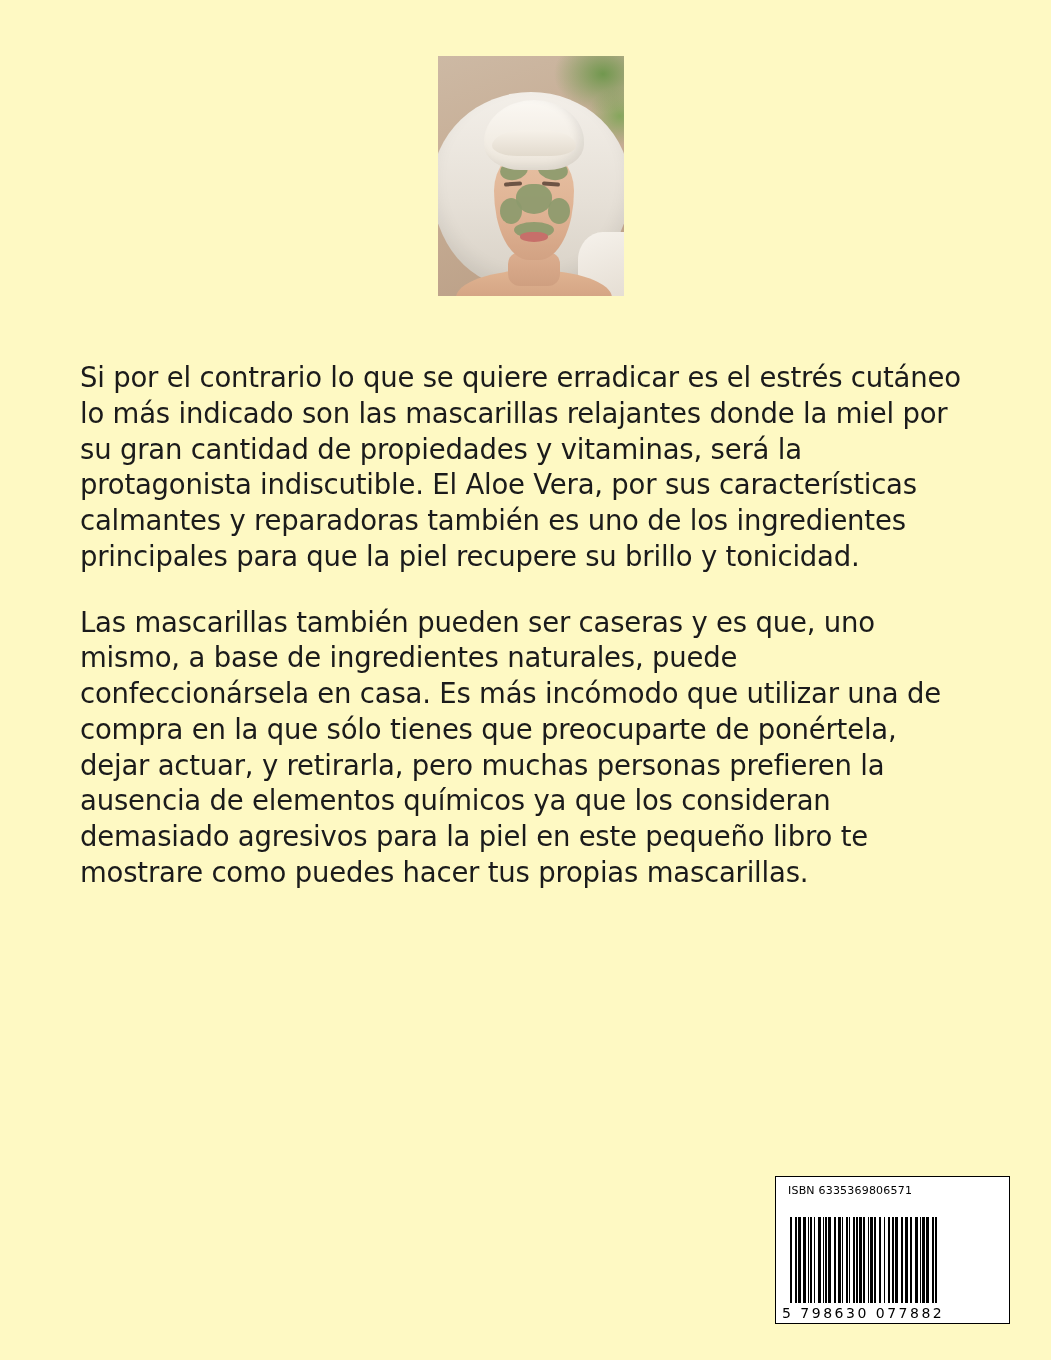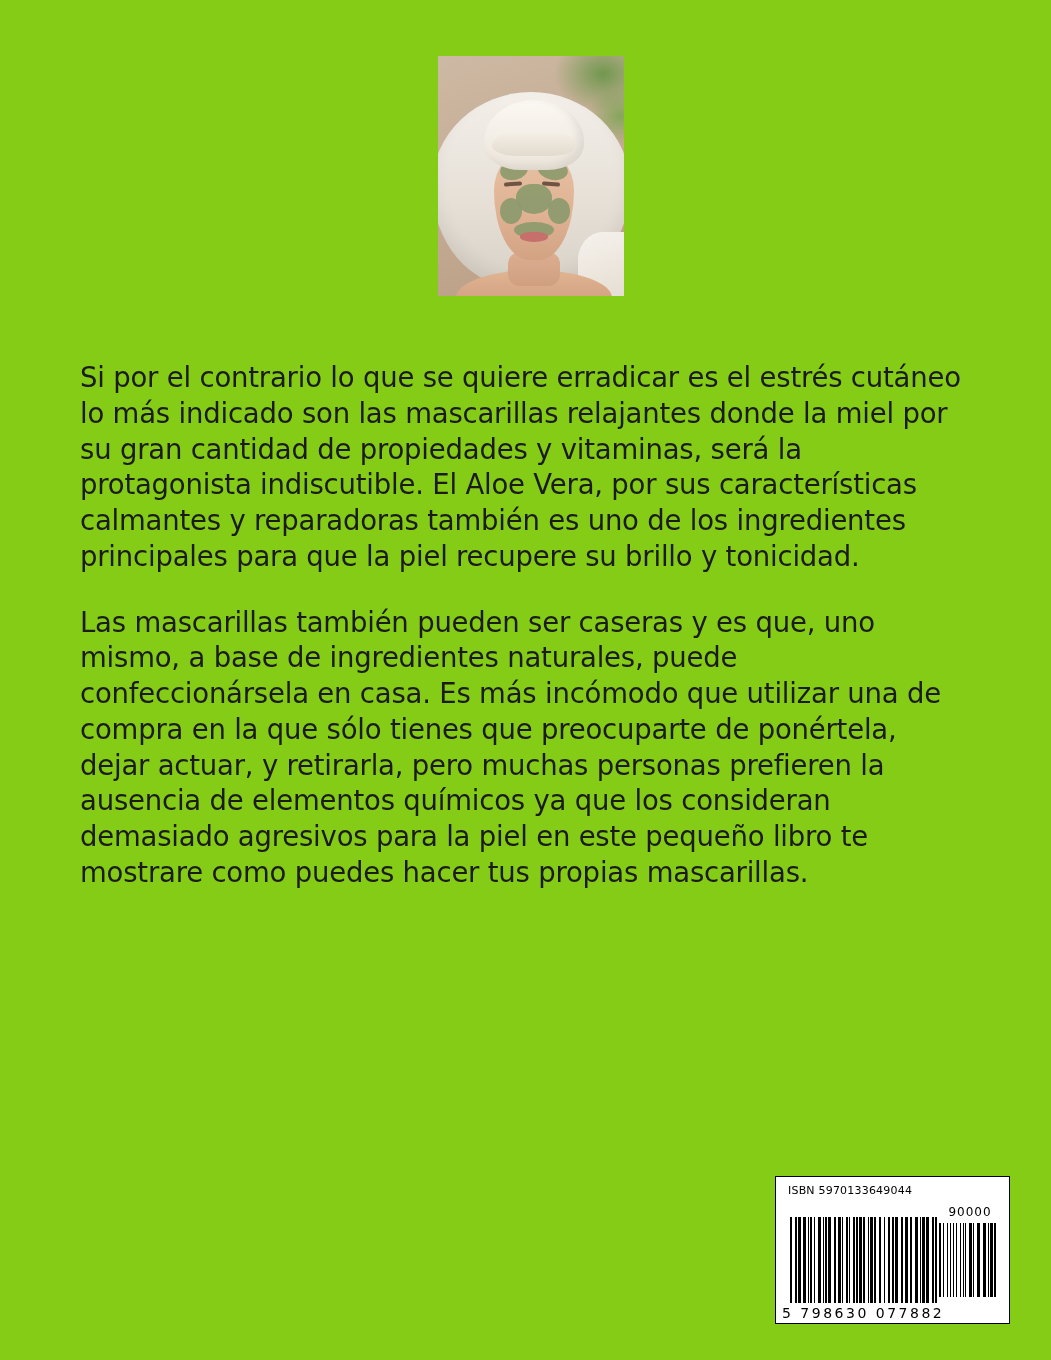--- a/index.html
+++ b/index.html
@@ -11,21 +11,21 @@
     width: 1051px;
     height: 1360px;
     position: relative;
     font-family: "DejaVu Sans", sans-serif;
     overflow: hidden;
   }
 
   .page {
     position: absolute;
     inset: 0;
-    background: #84cc16;
+    background: #fef9c3;
   }
 
   
   .photo-wrap {
     position: absolute;
     left: 438px;
     top: 56px;
     width: 186px;
     height: 240px;
     overflow: hidden;
@@ -257,42 +257,21 @@
       <div class="turban"></div>
     </div>
   </div>
 
   <div class="copy">
     <p>Si por el contrario lo que se quiere erradicar es el estrés cutáneo lo más indicado son las mascarillas relajantes donde la miel por su gran cantidad de propiedades y vitaminas, será la protagonista indiscutible. El Aloe Vera, por sus características calmantes y reparadoras también es uno de los ingredientes principales para que la piel recupere su brillo y tonicidad.</p>
     <p>Las mascarillas también pueden ser caseras y es que, uno mismo, a base de ingredientes naturales, puede confeccionársela en casa. Es más incómodo que utilizar una de compra en la que sólo tienes que preocuparte de ponértela, dejar actuar, y retirarla, pero muchas personas prefieren la ausencia de elementos químicos ya que los consideran demasiado agresivos para la piel en este pequeño libro te mostrare como puedes hacer tus propias mascarillas.</p>
   </div>
 
   <div class="barcode-box">
-    <div class="isbn-text">ISBN 5970133649044</div>
-    <div class="addon">
-      <div class="addon-label">90000</div>
-      <div class="addon-bars" id="addon-bars">
-          <div class="bar" style="left: 0px; width: 2px;"></div>
-          <div class="bar" style="left: 4px; width: 1px;"></div>
-          <div class="bar" style="left: 8px; width: 1px;"></div>
-          <div class="bar" style="left: 11px; width: 1px;"></div>
-          <div class="bar" style="left: 14px; width: 1px;"></div>
-          <div class="bar" style="left: 17px; width: 1px;"></div>
-          <div class="bar" style="left: 21px; width: 1px;"></div>
-          <div class="bar" style="left: 24px; width: 1px;"></div>
-          <div class="bar" style="left: 26px; width: 1px;"></div>
-          <div class="bar" style="left: 30px; width: 3px;"></div>
-          <div class="bar" style="left: 34px; width: 1px;"></div>
-          <div class="bar" style="left: 38px; width: 3px;"></div>
-          <div class="bar" style="left: 44px; width: 3px;"></div>
-          <div class="bar" style="left: 49px; width: 1px;"></div>
-          <div class="bar" style="left: 51px; width: 3px;"></div>
-          <div class="bar" style="left: 55px; width: 2px;"></div>
-        </div>
-    </div>
+    <div class="isbn-text">ISBN 6335369806571</div>
     <div class="main-bars" id="main-bars">
         <div class="bar" style="left: 0px; width: 2px;"></div>
         <div class="bar" style="left: 5px; width: 2px;"></div>
         <div class="bar" style="left: 8px; width: 3px;"></div>
         <div class="bar" style="left: 13px; width: 3px;"></div>
         <div class="bar" style="left: 18px; width: 1px;"></div>
         <div class="bar" style="left: 20px; width: 2px;"></div>
         <div class="bar" style="left: 24px; width: 1px;"></div>
         <div class="bar" style="left: 28px; width: 3px;"></div>
         <div class="bar" style="left: 33px; width: 1px;"></div>

